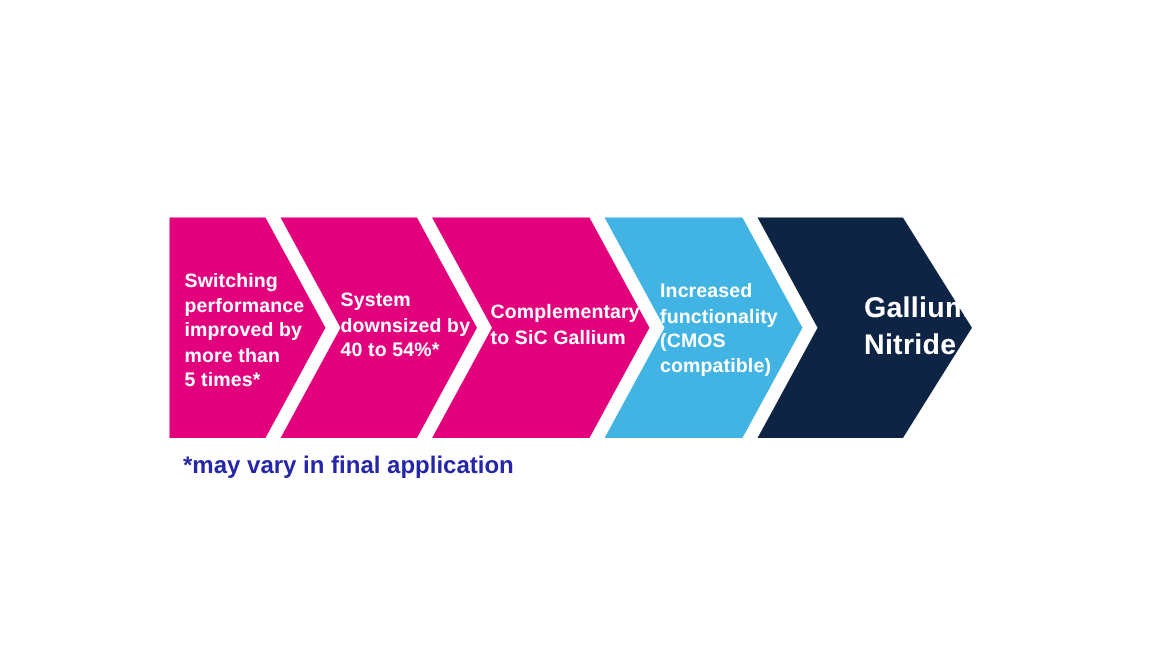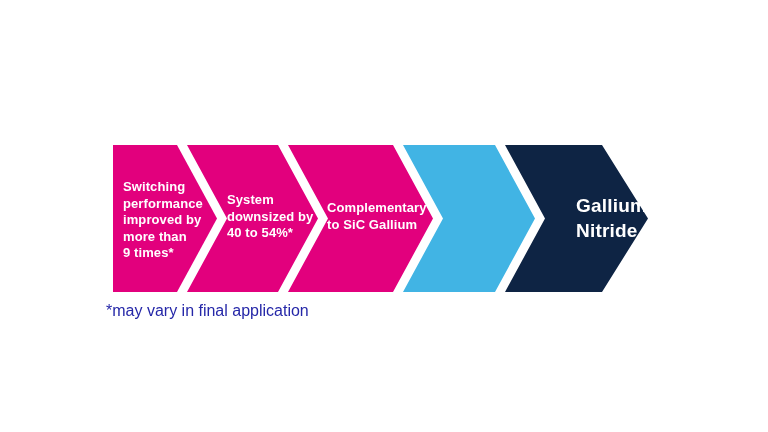--- a/index.html
+++ b/index.html
@@ -37,25 +37,25 @@
     line-height: 25px;
     letter-spacing: 0.2px;
   }
   .label-1 { left: 123px; top: 179px; width: 100px; }
   .label-2 { left: 227px; top: 192px; width: 100px; }
   .label-3 { left: 327px; top: 200px; width: 110px; }
   .label-4 { left: 440px; top: 186px; width: 100px; }
   .label-5 { left: 576px; top: 193px; width: 110px; }
   .footnote {
     position: absolute;
-    left: 106px;
+    left: 122px;
     top: 301px;
     font-size: 16px;
     line-height: 20px;
-    font-weight: 400;
+    font-weight: 700;
     color: #2527A8;
     white-space: nowrap;
   }
 </style>
 </head>
 <body>
 
 <div class="stage">
 
   <svg class="band-svg" viewBox="0 0 768 432" xmlns="http://www.w3.org/2000/svg">
@@ -63,28 +63,32 @@
     <polygon points="187,145 278,145 318,218.5 278,292 187,292 227,218.5" fill="#E2007D"></polygon>
     <polygon points="288,145 393,145 433,218.5 393,292 288,292 328,218.5" fill="#E2007D"></polygon>
     <polygon points="403,145 495,145 535,218.5 495,292 403,292 443,218.5" fill="#41B4E4"></polygon>
     <polygon points="505,145 602,145 648,218.5 602,292 505,292 545,218.5" fill="#0E2444"></polygon>
   </svg>
 
   <div class="step-label label-1">Switching
 performance
 improved by
 more than
-9 times*</div>
+5 times*</div>
 
   <div class="step-label label-2">System
 downsized by
 40 to 54%*</div>
 
   <div class="step-label label-3">Complementary
 to SiC Gallium</div>
 
+  <div class="step-label label-4">Increased
+functionality
+(CMOS
+compatible)</div>
 
   <div class="step-label big label-5">Gallium
 Nitride</div>
 
   <div class="footnote">*may vary in final application</div>
 
 </div>
 
 </body></html>

